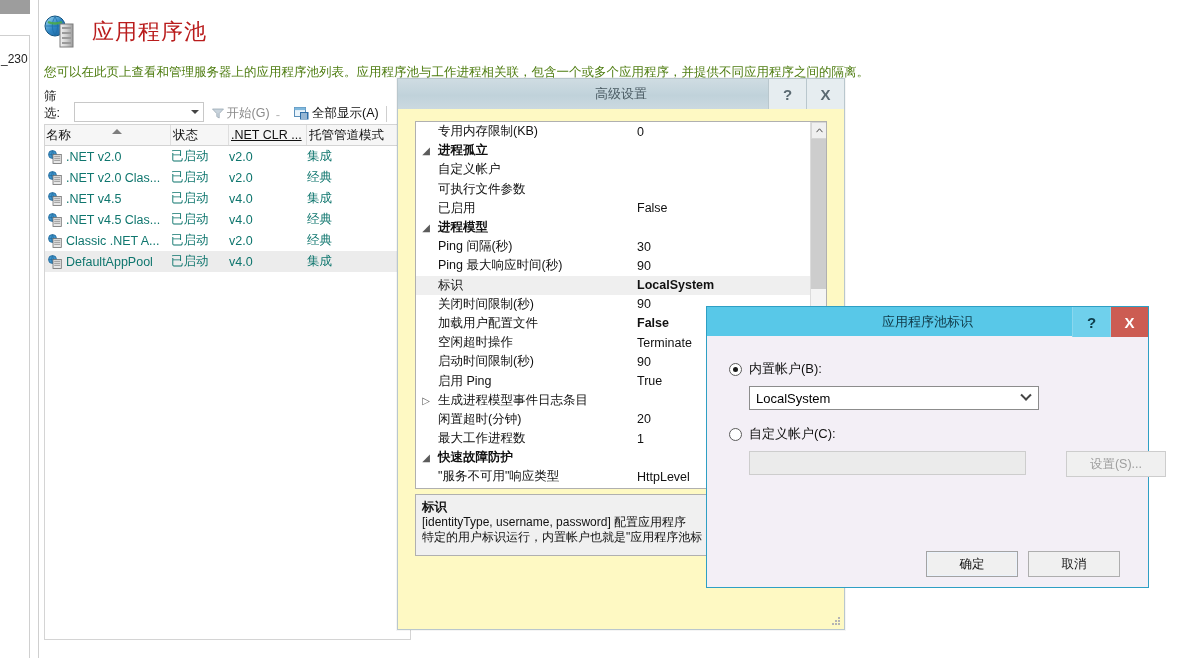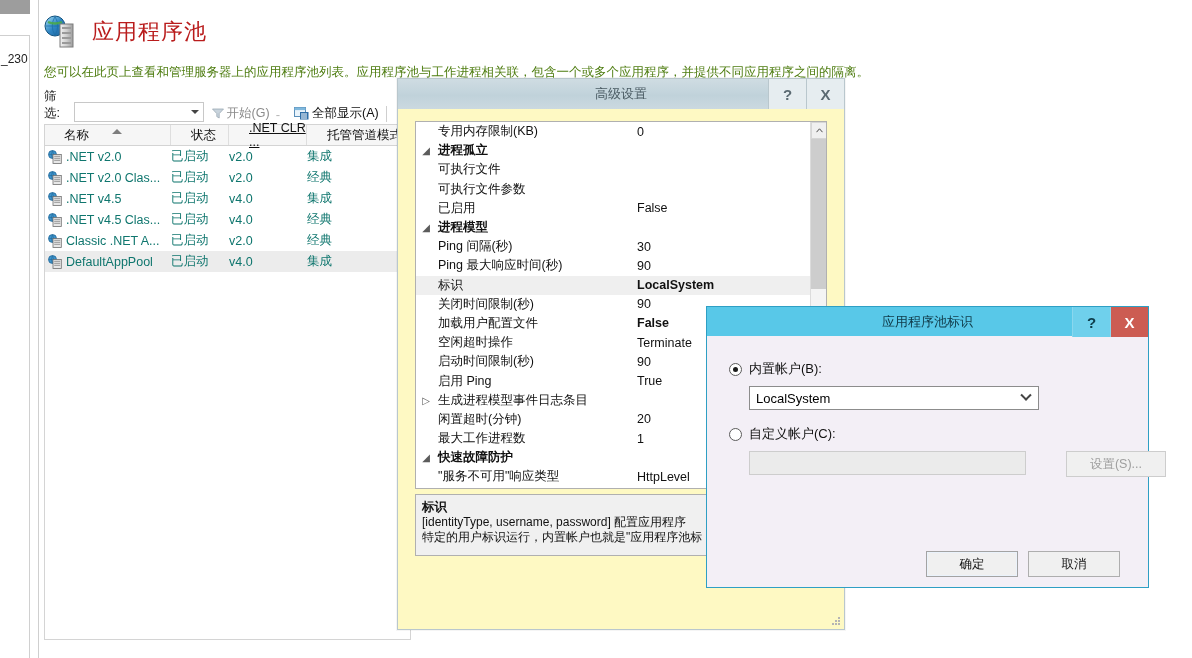--- a/index.html
+++ b/index.html
@@ -39,21 +39,21 @@
   .filter-tool.enabled { color:#111; }
   .fun-sep { color:#b5b5b5; margin:0 6px; }
   .funnel { width:12px;height:11px; margin-right:3px; position:relative;}
   .funnel svg{display:block;}
   .showall-ic { width:15px;height:13px; margin-right:3px; }
   .divider-v { width:1px; height:16px; background:#cfcfcf; margin:0 7px; }
 
   
   .tbl { position:absolute; left:4px; top:124px; width:367px; }
   .tbl-head { display:flex; height:22px; background:#f6f6f6; border-top:1px solid #d4d4d4; border-bottom:1px solid #d4d4d4; }
-  .th { font-size:12.5px; color:#111; display:flex; align-items:center; padding-left:20px; border-right:1px solid #dedede; position:relative; height:100%; }
+  .th { font-size:12.5px; color:#111; display:flex; align-items:center; padding-left:2px; border-right:1px solid #dedede; position:relative; height:100%; }
   .th.c0 { width:127px; }
   .th.c1 { width:58px; }
   .th.c2 { width:78px;text-decoration:underline; }
   .th.c3 { width:103px; border-right:none;}
   .sort-arrow { position:absolute; left:68px; top:4px; width:0;height:0;border-left:5px solid transparent;border-right:5px solid transparent;border-bottom:5px solid #7d7d7d;}
   .tr { display:flex; height:21px; align-items:center; }
   .tr.selected { background:#ececec; }
   .td { font-size:12.5px; color:#0f766e; display:flex; align-items:center; height:100%; overflow:hidden; white-space:nowrap;}
   .td.c0 { width:127px; padding-left:4px; }
   .td.c1 { width:58px; }
@@ -310,21 +310,21 @@
             <div class="g-name">专用内存限制(KB)</div>
             <div class="g-val">0</div>
           </div>
           <div class="grow">
             <div class="g-exp">◢</div>
             <div class="g-name grp">进程孤立</div>
             <div class="g-val"></div>
           </div>
           <div class="grow">
             <div class="g-exp"></div>
-            <div class="g-name">可执行文件</div>
+            <div class="g-name">自定义帐户</div>
             <div class="g-val"></div>
           </div>
           <div class="grow">
             <div class="g-exp"></div>
             <div class="g-name">可执行文件参数</div>
             <div class="g-val"></div>
           </div>
           <div class="grow">
             <div class="g-exp"></div>
             <div class="g-name">已启用</div>

